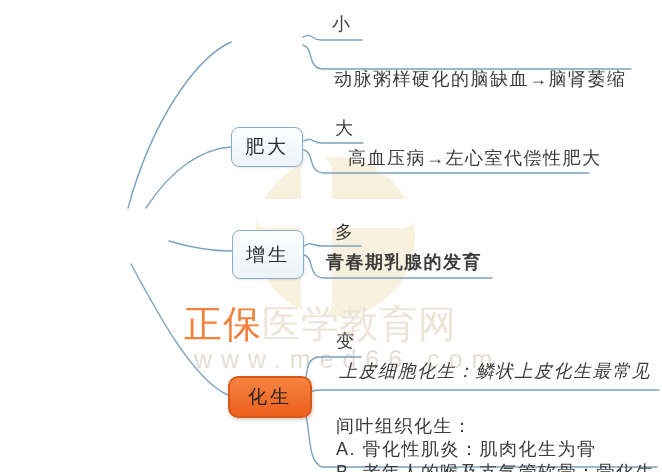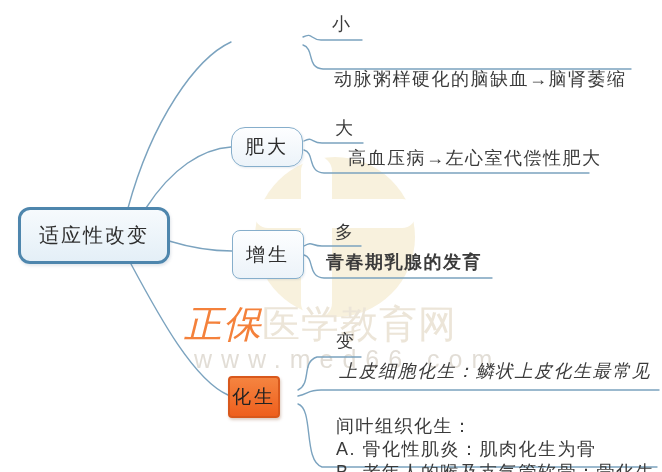--- a/index.html
+++ b/index.html
@@ -6,21 +6,21 @@
   .stage{
     position:relative;width:662px;height:472px;background:#ffffff;overflow:hidden;
     font-family:"Liberation Sans",sans-serif;color:#3b3b3b;
   }
   .layer{position:absolute;left:0;top:0;width:662px;height:472px;}
   
   .wm-brand{
     position:absolute;left:184px;top:299px;font-size:38px;font-weight:500;
     letter-spacing:1px;white-space:nowrap;user-select:none;
   }
-  .wm-brand .wm-hl{color:#f37021;opacity:.88;font-style:italic;}
+  .wm-brand .wm-hl{color:#f37021;opacity:.88;}
   .wm-brand .wm-rest{color:#ece5d8;}
   .wm-url{
     position:absolute;left:186px;top:345px;font-size:25px;letter-spacing:9px;
     color:#ddd8cf;opacity:.85;white-space:nowrap;user-select:none;margin-left:8px;
   }
   
   .node{position:absolute;display:flex;align-items:center;justify-content:center;box-sizing:border-box;}
   .root-node{
     left:18px;top:207px;width:152px;height:57px;
     border:3px solid #4e86ad;border-radius:12px;
@@ -29,25 +29,25 @@
     box-shadow:1px 2px 3px rgba(60,90,120,.15);
   }
   .branch-box{
     width:72px;height:40px;
     border:1.5px solid #86aecb;border-radius:8px;
     background:linear-gradient(180deg,#fdfeff 0%,#ecf3f9 100%);
     font-size:19px;letter-spacing:3px;color:#2e2e2e;
     box-shadow:1px 1px 2px rgba(60,90,120,.12);
   }
   .box-atrophy{left:231px;top:22px;}
-  .box-hypertrophy{left:231px;top:127px;border-radius:14px;}
+  .box-hypertrophy{left:231px;top:127px;}
   .box-hyperplasia{left:232px;top:230px;height:49px;}
   .box-metaplasia{
-    left:228px;top:376px;width:52px;height:42px;
-    border:2px solid #d8581c;border-radius:4px;
+    left:228px;top:376px;width:84px;height:42px;
+    border:2px solid #d8581c;border-radius:10px;
     background:linear-gradient(180deg,#f58440 0%,#ee5f1d 100%);
     font-size:19px;letter-spacing:3px;color:#222222;
     box-shadow:1px 2px 3px rgba(120,50,10,.25);
   }
   
   .leaf{
     position:absolute;font-size:18px;letter-spacing:1.5px;color:#3b3b3b;
     white-space:pre-line;line-height:23px;
   }
   .l-b1a{left:332px;top:13px;}
@@ -87,21 +87,20 @@
     <path d="M304,150 C315,153 307,172 324,173 L589,173"></path>
 
     <path d="M304,246 C313,241 311,246 322,246 L361,246"></path>
     <path d="M304,255 C315,258 307,277 324,278 L492,278"></path>
 
     <path d="M298,390 C312,383 301,362 317,357 L361,357"></path>
     <path d="M298,396 C309,394 307,390 321,390 L659,390"></path>
     <path d="M298,404 C314,409 303,461 322,467 L657,467"></path>
   </svg>
 
-  <div class="node root-node">适应性改变</div>
 
   <div class="node branch-box box-hypertrophy">肥大</div>
   <div class="node branch-box box-hyperplasia">增生</div>
   <div class="node box-metaplasia">化生</div>
 
   <div class="leaf l-b1a">小</div>
   <div class="leaf l-b1b">动脉粥样硬化的脑缺血→脑肾萎缩</div>
 
   <div class="leaf l-b2a">大</div>
   <div class="leaf l-b2b">高血压病→左心室代偿性肥大</div>

